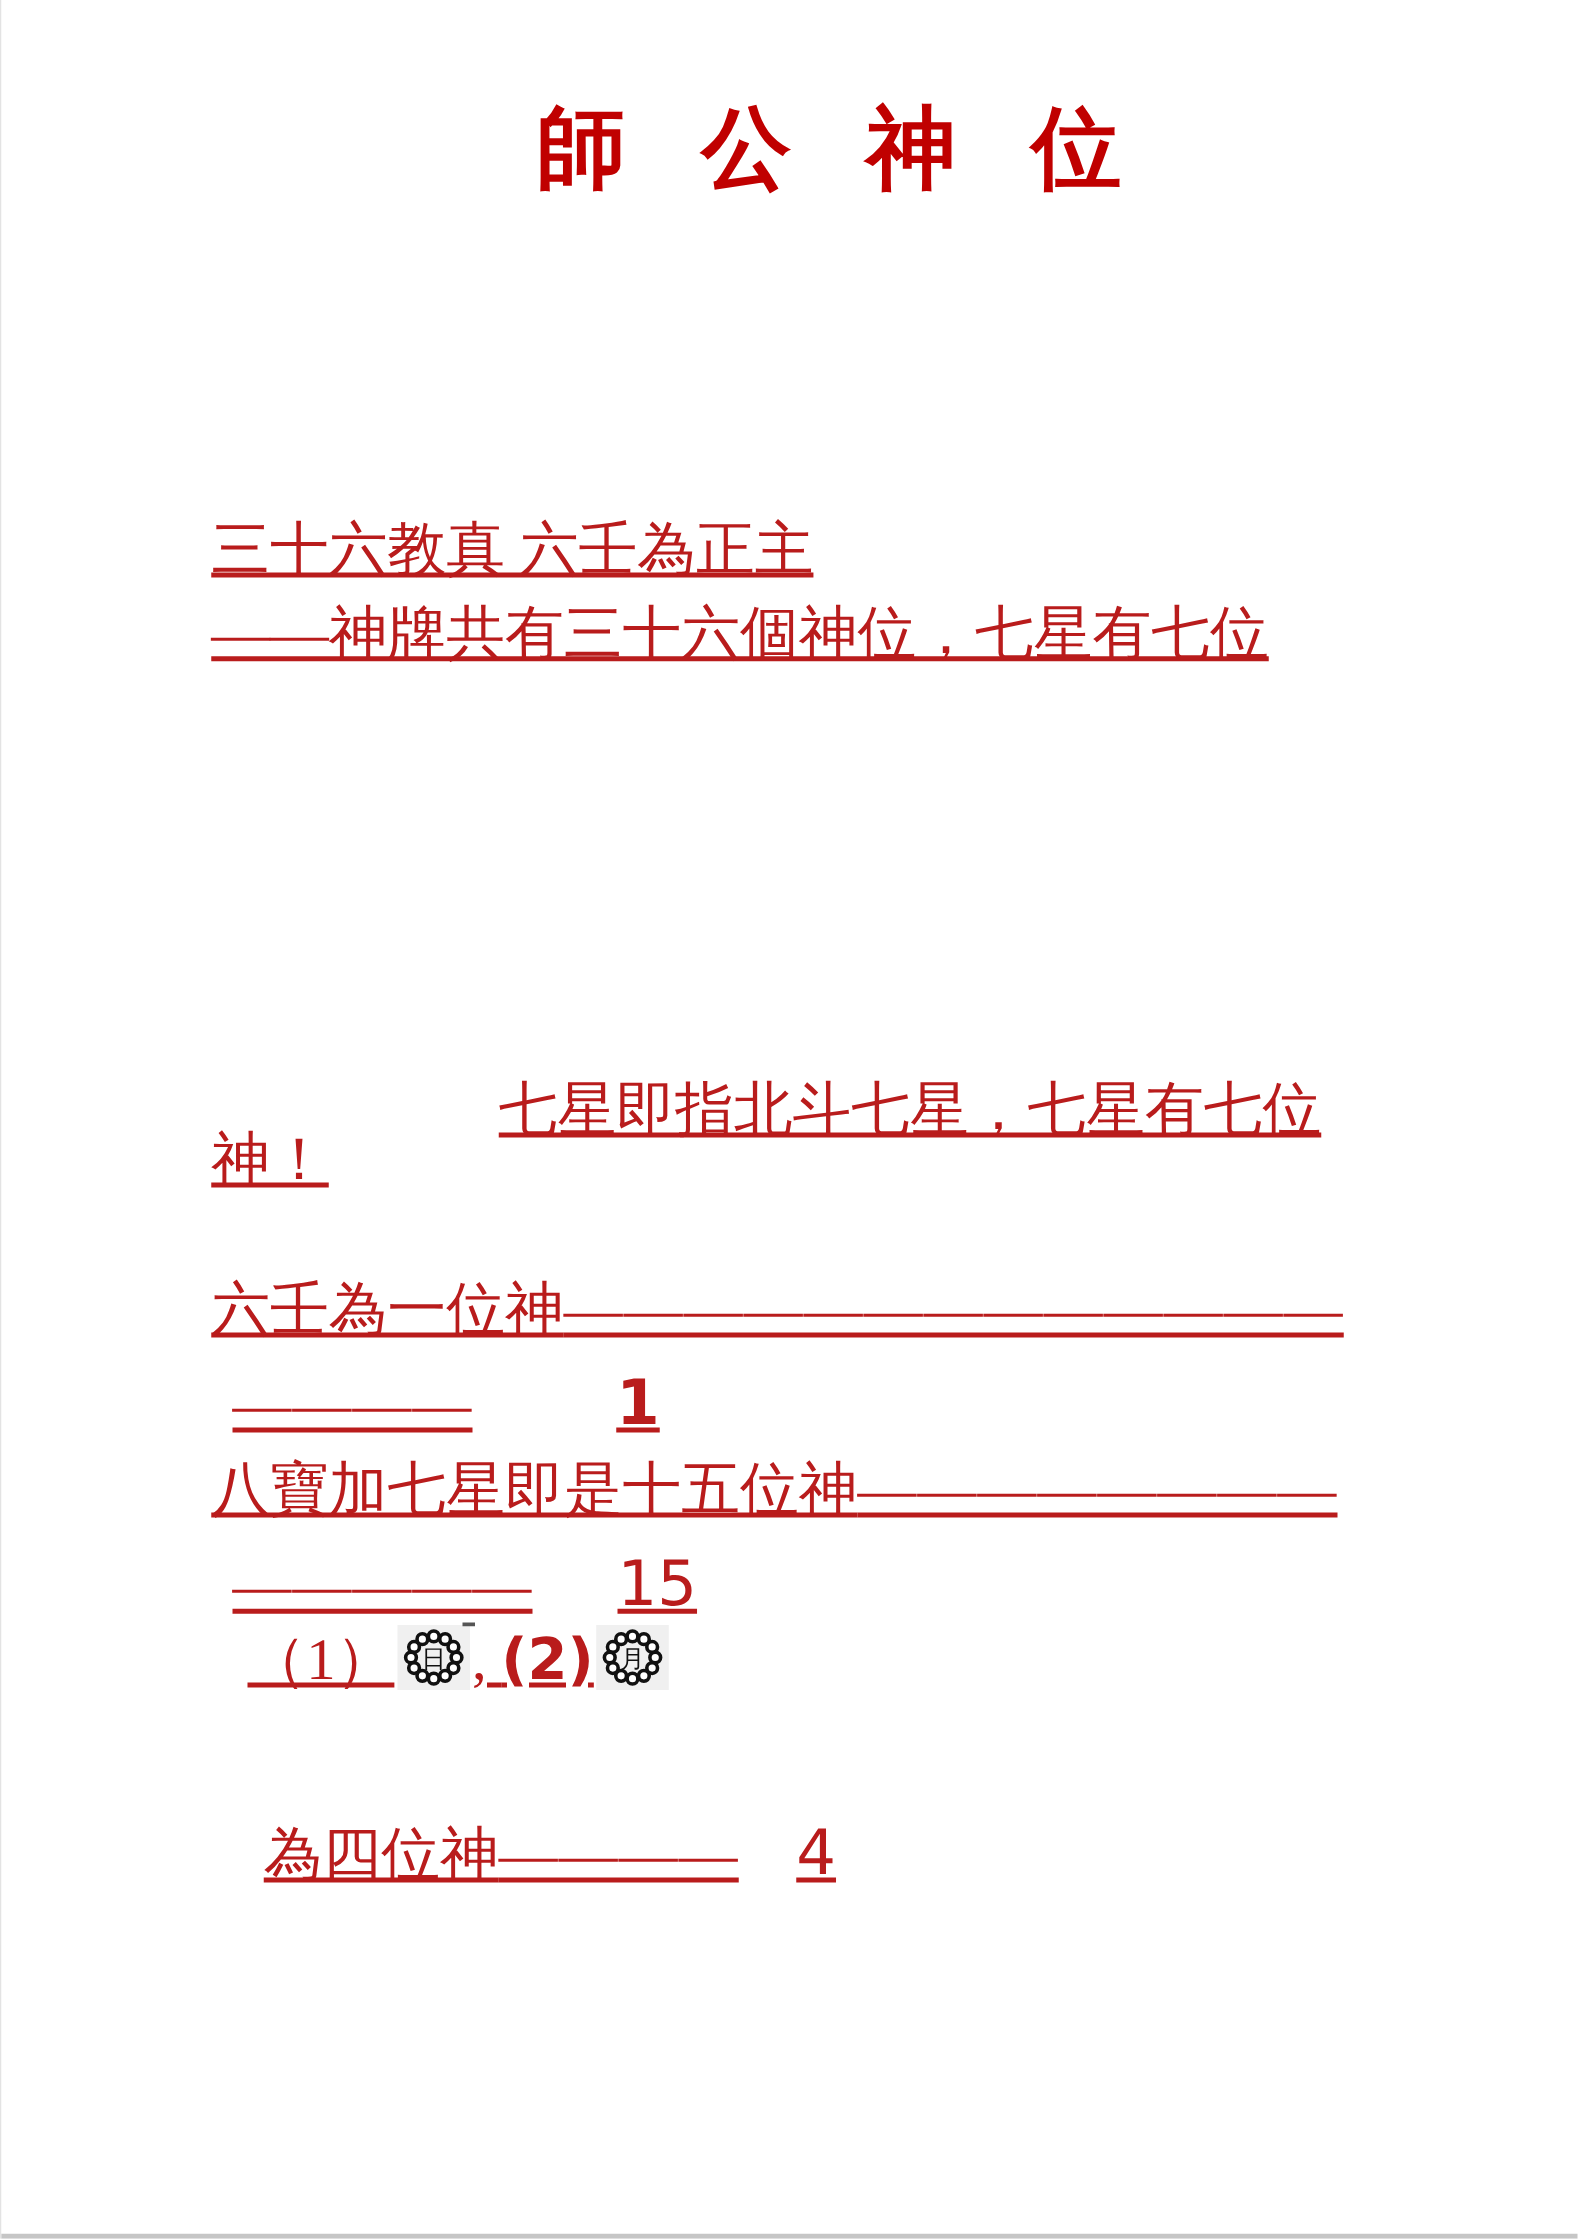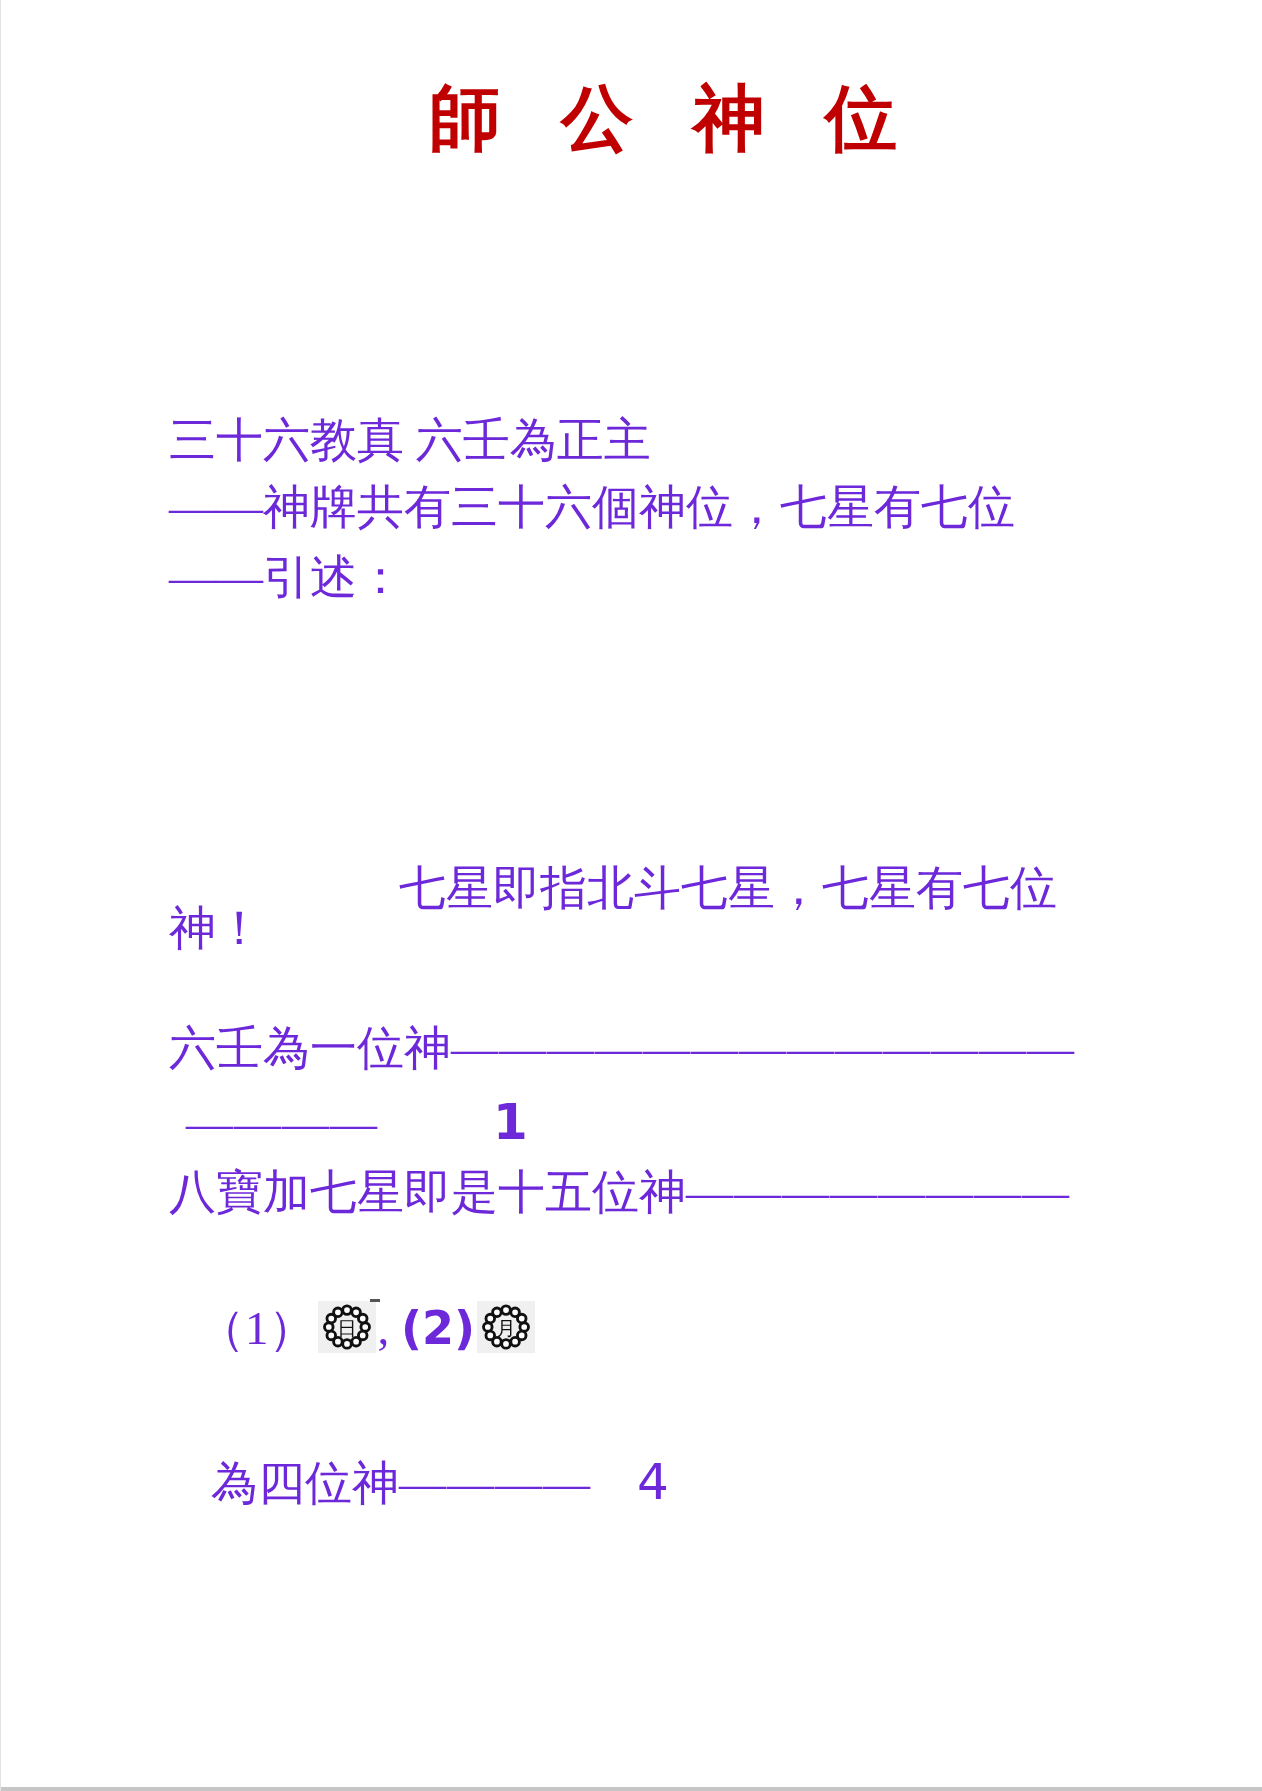--- a/index.html
+++ b/index.html
@@ -31,21 +31,22 @@
     word-spacing:22px;
     white-space:pre;
     font-family:"Liberation Serif","DejaVu Serif",serif;
     padding-left:36px;
   }
   .line{
     position:absolute;
     font-size:47px;
     line-height:1.2;
     white-space:pre;
-    color:#6d28d9;
+    color:#b91c1c;
+    text-decoration:underline;
   }
   .dashes{
     letter-spacing:1px;
   }
   .num{
     font-family:"DejaVu Sans","Liberation Sans",sans-serif;
     font-size:50px;
   }
   .num-1{margin-left:115px;font-weight:bold;}
   .num-15{margin-left:68px;}
@@ -71,31 +72,31 @@
 </style>
 </head>
 <body>
 
 <div class="page">
 
   <h1 class="title">師 公 神 位</h1>
 
   <div class="line" style="left:168px;top:412px;">三十六教真 六壬為正主</div>
   <div class="line" style="left:168px;top:479px;">——神牌共有三十六個神位，七星有七位</div>
-  <div class="line" style="left:168px;top:549px;">——引述：</div>
 
   <div class="line" style="left:398px;top:860px;">七星即指北斗七星，七星有七位</div>
   <div class="line" style="left:168px;top:900px;">神！</div>
 
   <div class="line" style="left:168px;top:1020px;"><span>六壬為一位神</span><span class="dashes">—————————————</span></div>
 
   <div class="line" style="left:185px;top:1092px;"><span class="dashes">————</span><span class="num num-1">1</span></div>
 
   <div class="line" style="left:168px;top:1164px;"><span>八寶加七星即是十五位神</span><span class="dashes">————————</span></div>
 
+  <div class="line" style="left:185px;top:1237px;"><span class="dashes">—————</span><span class="num num-15">15</span></div>
 
   <div class="line" style="left:197px;top:1300px;"><span>（1）</span><span class="seal"><span class="seal-tick"></span><svg viewBox="0 0 44 40" xmlns="http://www.w3.org/2000/svg">
           <g fill="#ffffff" stroke="#111111" stroke-width="2.2">
             <circle cx="36" cy="20" r="3.3"></circle>
             <circle cx="34.1" cy="13.5" r="3.3"></circle>
             <circle cx="29" cy="8.7" r="3.3"></circle>
             <circle cx="22" cy="7" r="3.3"></circle>
             <circle cx="15" cy="8.7" r="3.3"></circle>
             <circle cx="9.9" cy="13.5" r="3.3"></circle>
             <circle cx="8" cy="20" r="3.3"></circle>

